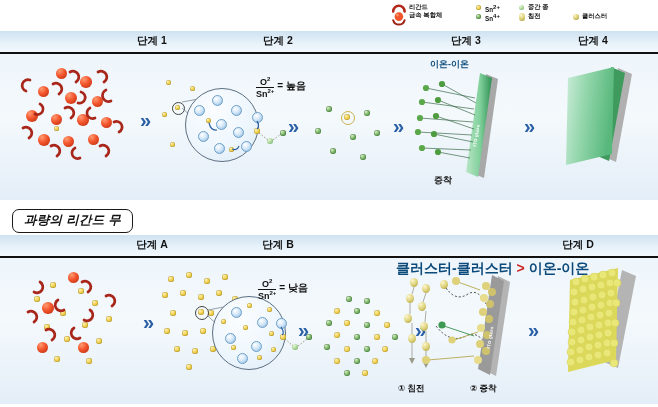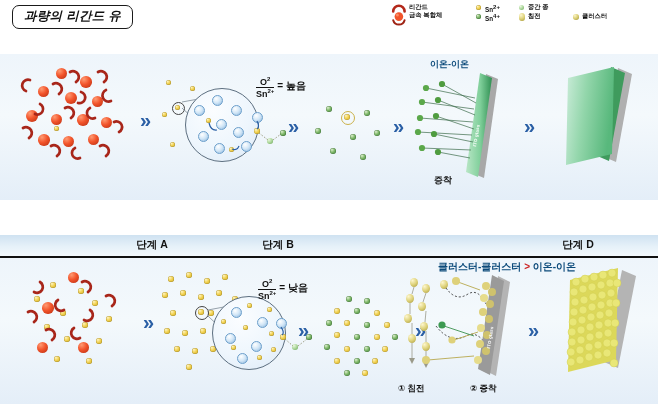--- a/index.html
+++ b/index.html
@@ -59,21 +59,20 @@
   .sup{font-size:6px;vertical-align:super;}
   .itolabel{position:absolute;color:#fff;font-size:4.4px;font-weight:bold;
             letter-spacing:.3px;white-space:nowrap;}
   svg{position:absolute;overflow:visible;}
 </style>
 </head>
 <body>
 
 <div class="page">
 
-  <div class="title-chip" style="left:12px;top:5px;">과량의 리간드 유</div>
 
   <div class="legend" style="left:392px;top:3px;width:266px;height:26px;">
 
     <svg class="lg-sw" style="left:0px;top:1.5px;" width="14" height="7">
       <path d="M1.2 6.4 A5.6 5.6 0 0 1 12.6 6.4" fill="none" stroke="#b3281a" stroke-width="2.6" stroke-linecap="round"></path>
     </svg>
     <div class="lg-item" style="left:17px;top:1px;">리간드</div>
 
     <svg class="lg-sw" style="left:0px;top:9px;" width="14" height="10">
       <circle cx="6.9" cy="4.6" r="4.3" fill="#f2542b"></circle>
@@ -95,20 +94,26 @@
     <span class="lg-sw node inter" style="left:127px;top:2px;width:5.4px;height:5.4px;"></span>
     <div class="lg-item" style="left:136px;top:1px;">중간 종</div>
 
     <span class="lg-sw node precip" style="left:127px;top:10px;width:6.2px;height:7.6px;border-radius:50% 50% 45% 45%;"></span>
     <div class="lg-item" style="left:136px;top:9.5px;">침전</div>
 
     <span class="lg-sw node cluster" style="left:181px;top:11px;width:5.6px;height:5.6px;"></span>
     <div class="lg-item" style="left:190px;top:10px;">클러스터</div>
   </div>
 
+  <div class="band" style="top:31px;">
+    <div class="cap" style="left:92px;width:120px;">단계 1</div>
+    <div class="cap" style="left:218px;width:120px;">단계 2</div>
+    <div class="cap" style="left:406px;width:120px;">단계 3</div>
+    <div class="cap" style="left:533px;width:120px;">단계 4</div>
+  </div>
 
   <div class="panel" style="top:54px;height:146px;">
 
     <div style="position:absolute;left:18px;top:8px;width:120px;height:118px;">
       <span class="node metal" style="left:38px;top:6px;width:11px;height:11px;"></span>
       <span class="node metal" style="left:62px;top:14px;width:11.5px;height:11.5px;"></span>
       <span class="node metal" style="left:20px;top:24px;width:11px;height:11px;"></span>
       <span class="node metal" style="left:47px;top:30px;width:12px;height:12px;"></span>
       <span class="node metal" style="left:74px;top:34px;width:11px;height:11px;"></span>
       <span class="node metal" style="left:8px;top:48px;width:12px;height:12px;"></span>
@@ -261,20 +266,21 @@
       <defs>
         <linearGradient id="gr2" x1="0" y1="0" x2="1" y2="0.25">
           <stop offset="0%" stop-color="#cdeddb"></stop>
           <stop offset="45%" stop-color="#93d6ab"></stop>
           <stop offset="100%" stop-color="#58b87c"></stop>
         </linearGradient>
       </defs>
     </svg>
   </div>
 
+  <div class="title-chip" style="left:12px;top:209px;">과량의 리간드 무</div>
 
   <div class="band" style="top:235px;">
     <div class="cap" style="left:92px;width:120px;">단계 A</div>
     <div class="cap" style="left:218px;width:120px;">단계 B</div>
     <div class="cap" style="left:518px;width:120px;">단계 D</div>
   </div>
 
   <div class="panel" style="top:258px;height:146px;">
 
     <div style="position:absolute;left:20px;top:8px;width:120px;height:110px;">
@@ -398,21 +404,21 @@
       <span class="node sn2" style="left:62px;top:50px;width:6px;height:6px;"></span>
       <span class="node sn2" style="left:14px;top:62px;width:6px;height:6px;"></span>
       <span class="node sn4" style="left:34px;top:62px;width:6px;height:6px;"></span>
       <span class="node sn2" style="left:52px;top:62px;width:6px;height:6px;"></span>
       <span class="node sn4" style="left:24px;top:74px;width:6px;height:6px;"></span>
       <span class="node sn2" style="left:42px;top:74px;width:6px;height:6px;"></span>
     </div>
 
     <div class="chev" style="left:415px;top:62px;font-size:20px;">»</div>
 
-    <div class="lab" style="left:396px;top:2px;font-size:10px;color:#0b4a7a;margin-left:42px;">
+    <div class="lab" style="left:396px;top:2px;font-size:14px;color:#0b4a7a;">
       <span>클러스터-클러스터</span>
       <span style="color:#cc2222;">&gt;</span>
       <span>이온-이온</span>
     </div>
 
     <div style="position:absolute;left:400px;top:16px;width:130px;height:112px;">
 
       <span class="node precip" style="left:10px;top:4px;width:8px;height:9px;"></span>
       <span class="node precip" style="left:22px;top:10px;width:8px;height:9px;"></span>
       <span class="node precip" style="left:6px;top:20px;width:8px;height:9px;"></span>

